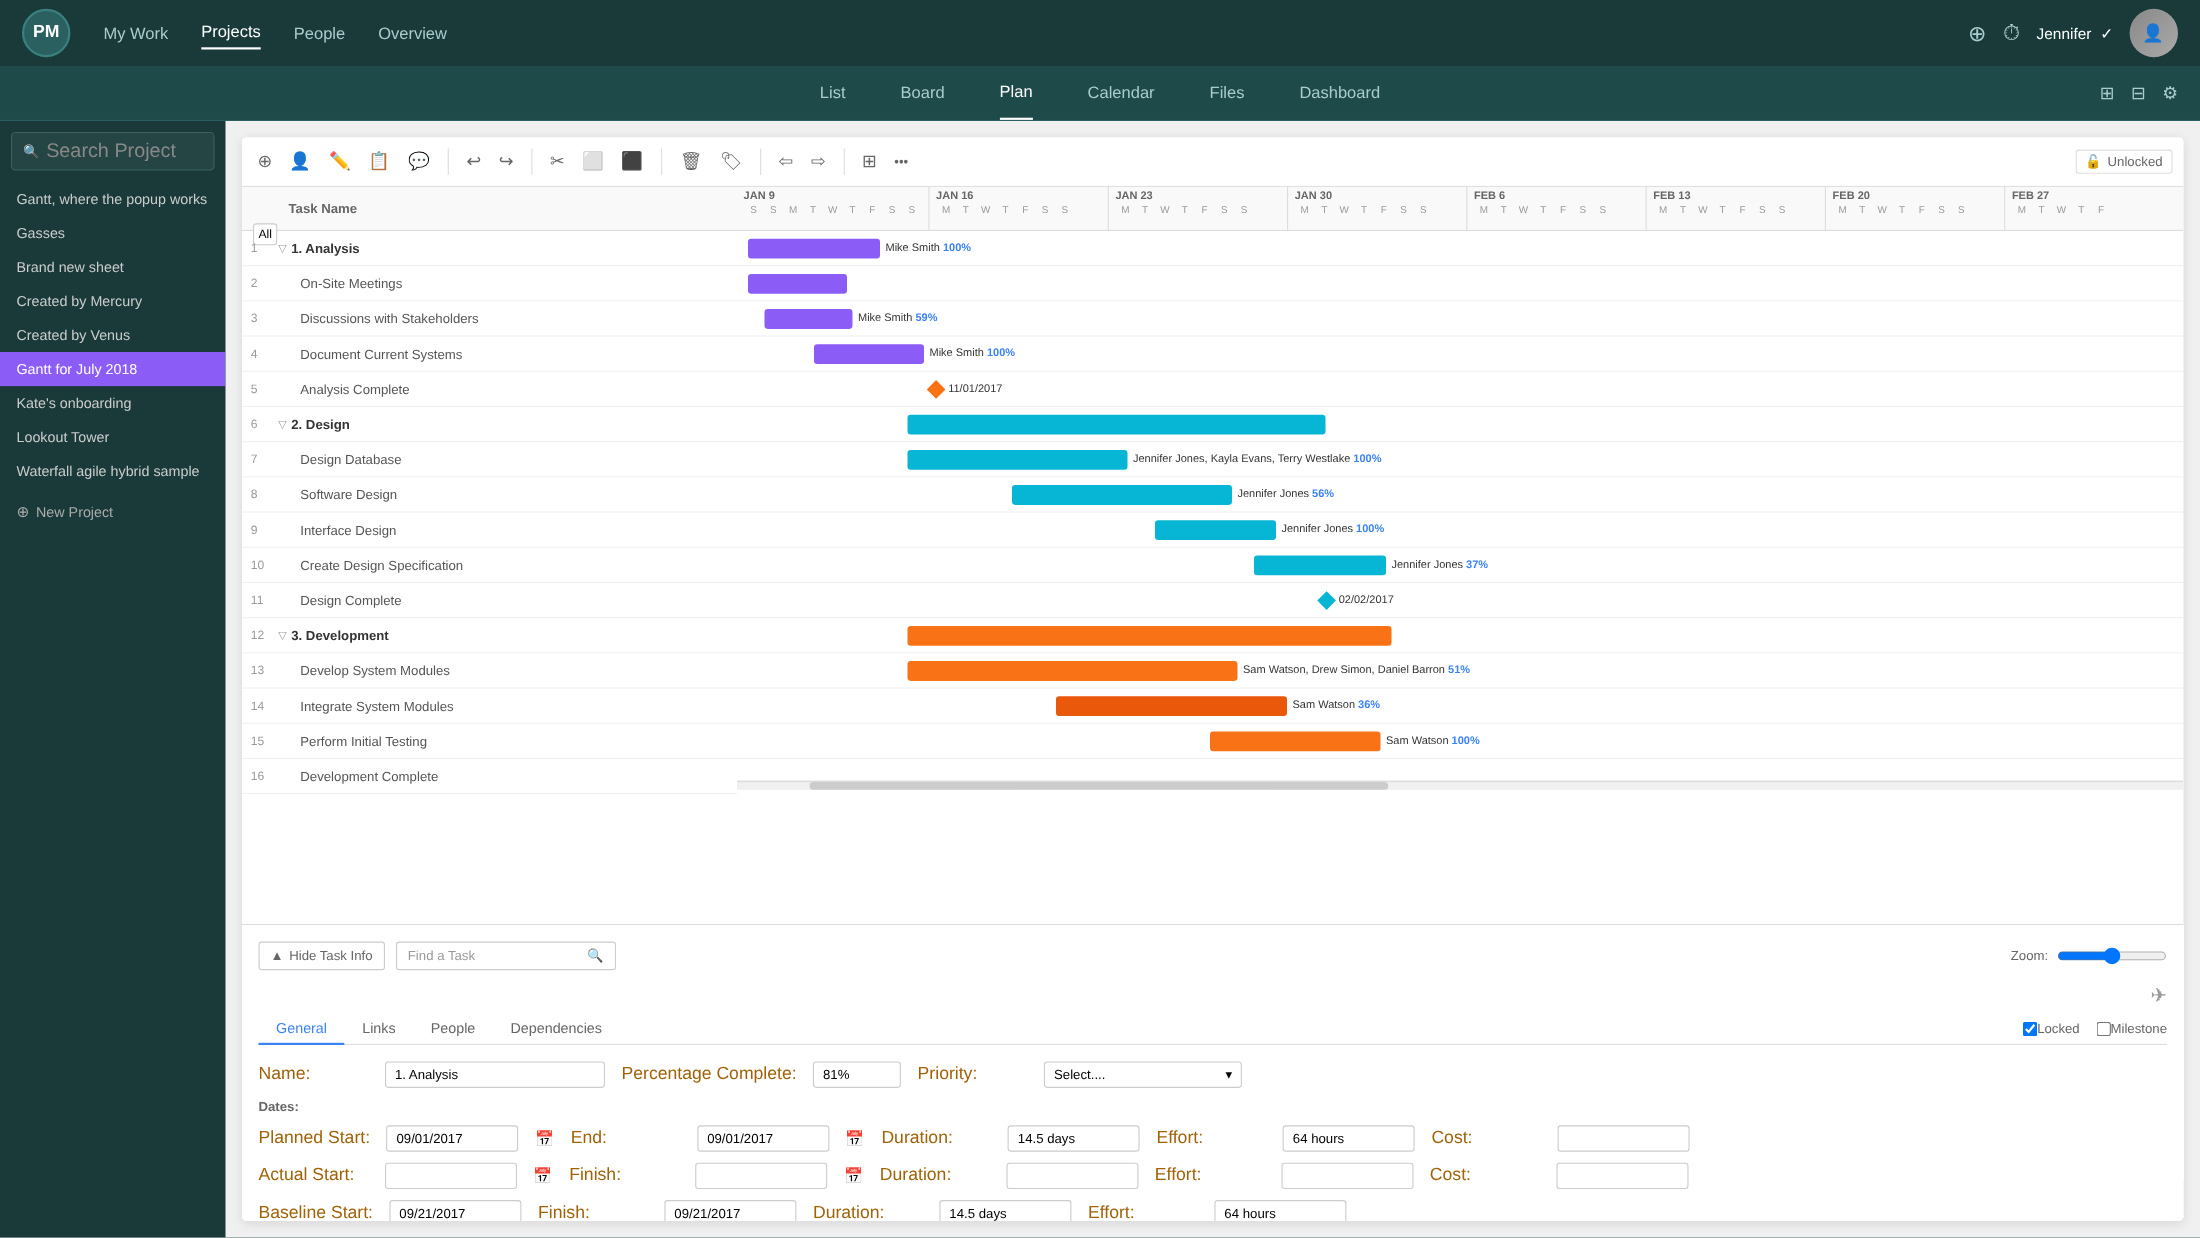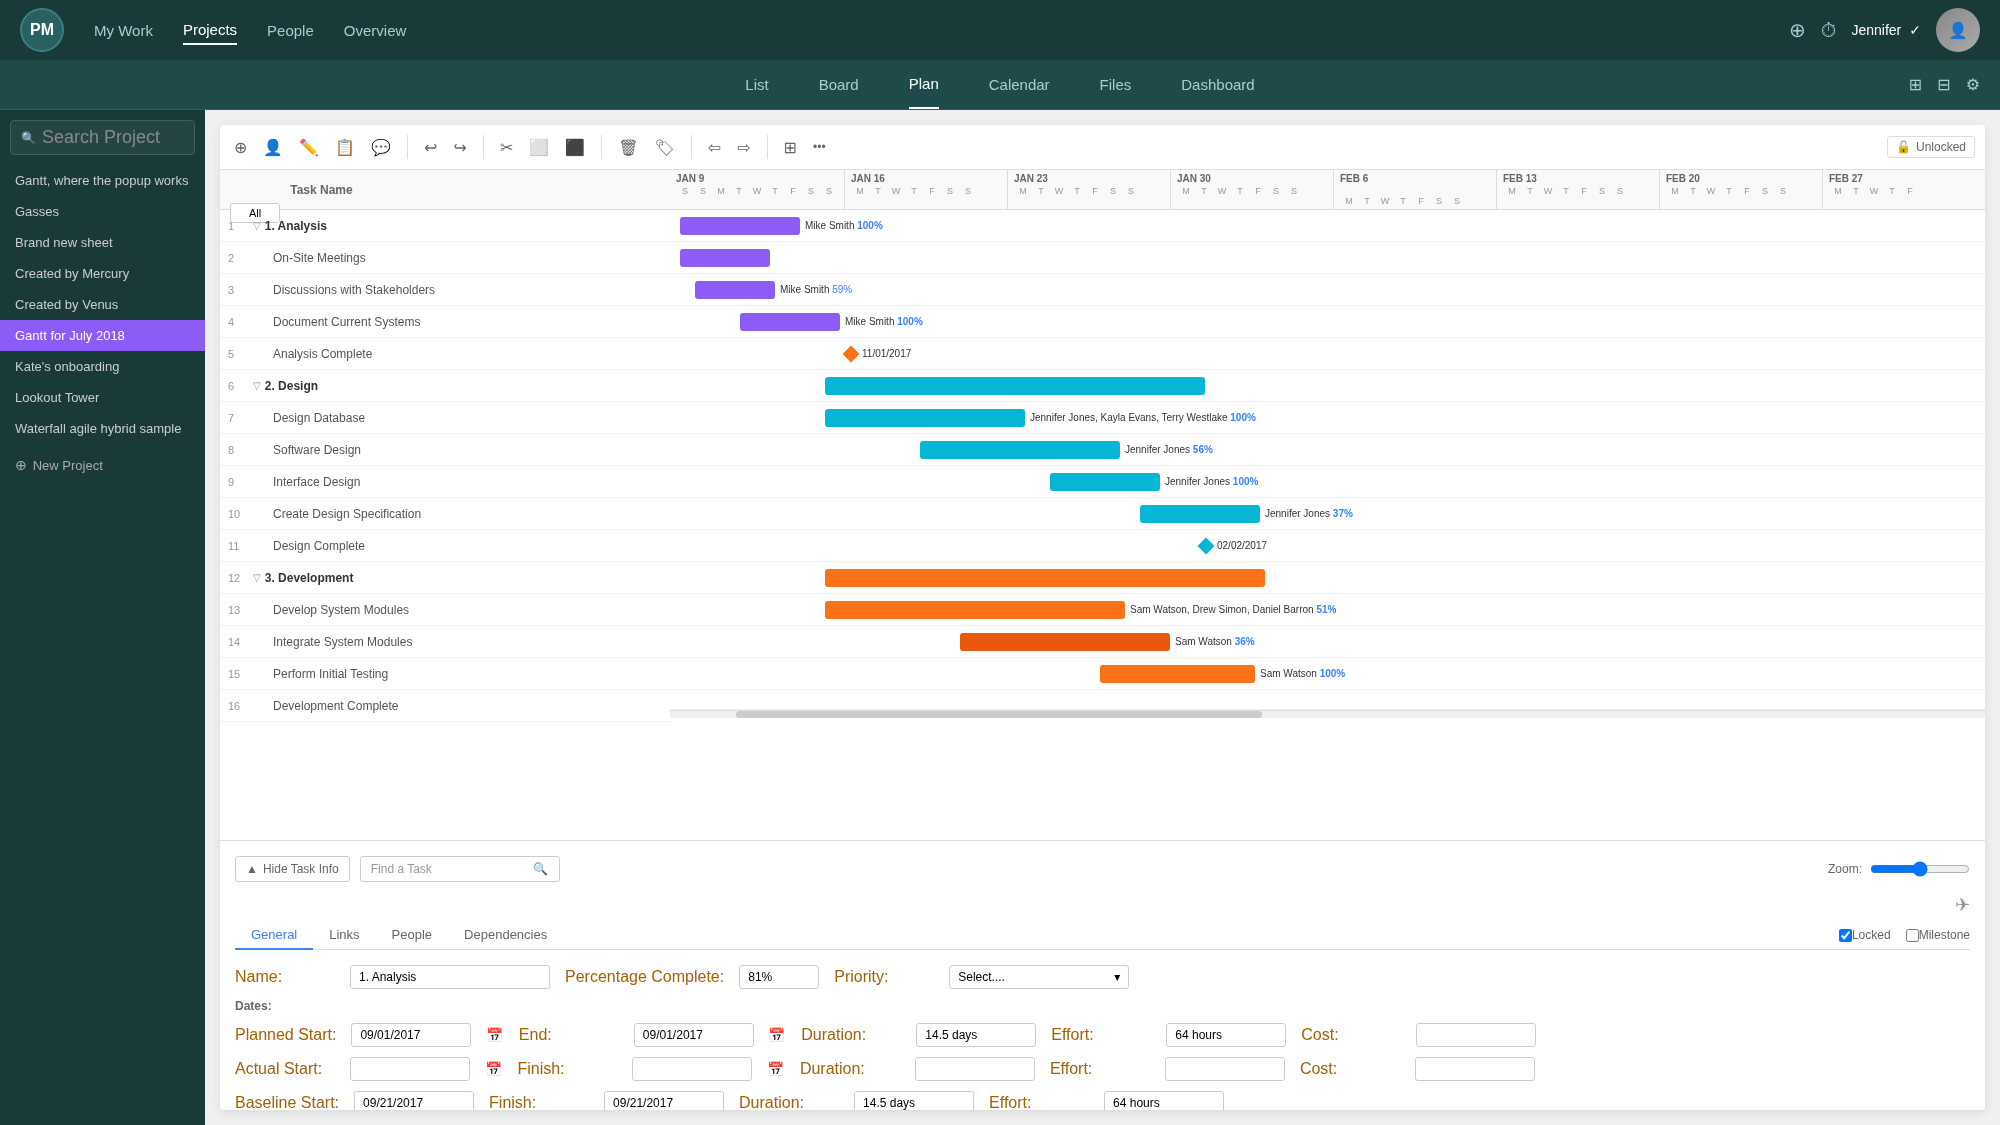--- a/index.html
+++ b/index.html
@@ -38,21 +38,21 @@
 
     
     .gantt-container { flex: 1; background: white; margin: 15px; border-radius: 4px; box-shadow: 0 2px 10px rgba(0,0,0,0.1); display: flex; flex-direction: column; overflow: hidden; }
 
     
     .toolbar { height: 45px; border-bottom: 1px solid #e0e0e0; display: flex; align-items: center; padding: 0 10px; gap: 8px; background: white; flex-shrink: 0; }
     .toolbar-btn { color: #666; cursor: pointer; padding: 4px; border-radius: 3px; font-size: 16px; display: flex; align-items: center; justify-content: center; }
     .toolbar-separator { width: 1px; height: 24px; background: #ddd; margin: 0 4px; }
     .unlock-btn { margin-left: auto; display: flex; align-items: center; gap: 5px; color: #666; font-size: 12px; border: 1px solid #ddd; border-radius: 3px; padding: 3px 8px; cursor: pointer; }
     .task-header { height: 40px; background: #f9f9f9; border-bottom: 1px solid #ddd; display: flex; align-items: center; padding: 0 10px; }
-    .all-btn { padding: 3px 18px; border: 1px solid #ccc; border-radius: 3px; font-size: 11px; cursor: pointer; margin-right: 10px; background: white; margin-top: 46px; }
+    .all-btn { padding: 3px 4px; border: 1px solid #ccc; border-radius: 3px; font-size: 11px; cursor: pointer; margin-right: 10px; background: white; margin-top: 46px; }
     .task-col-header { font-size: 12px; color: #666; font-weight: 600; }
     .task-row { height: 32px; display: flex; align-items: center; border-bottom: 1px solid #f0f0f0; padding: 0 8px; font-size: 12px; }
     .task-num { width: 25px; color: #999; font-size: 11px; flex-shrink: 0; }
     .task-group { font-weight: 600; color: #333; }
     .task-child { color: #555; padding-left: 20px; }
     .expand-icon { color: #999; font-size: 10px; cursor: pointer; }
 
     
     .bottom-panel { height: 270px; border-top: 1px solid #ddd; background: white; flex-shrink: 0; padding: 15px; overflow-y: auto; }
     .bottom-toolbar { display: flex; align-items: center; gap: 10px; margin-bottom: 12px; }
@@ -318,21 +318,21 @@
                   <span style="font-size:9px;color:#999;width:18px;text-align:center;">M</span>
                   <span style="font-size:9px;color:#999;width:18px;text-align:center;">T</span>
                   <span style="font-size:9px;color:#999;width:18px;text-align:center;">W</span>
                   <span style="font-size:9px;color:#999;width:18px;text-align:center;">T</span>
                   <span style="font-size:9px;color:#999;width:18px;text-align:center;">F</span>
                   <span style="font-size:9px;color:#999;width:18px;text-align:center;">S</span>
                   <span style="font-size:9px;color:#999;width:18px;text-align:center;">S</span>
                 </div>
               </div>
               <div style="flex:1;border-right:1px solid #ddd;padding:3px 6px;">
-                <div style="font-size:10px;font-weight:600;color:#666;margin-bottom:12px;">FEB 6</div>
+                <div style="font-size:10px;font-weight:600;color:#666;margin-bottom:2px;">FEB 6</div>
                 <div style="display:flex;">
                   <span style="font-size:9px;color:#999;width:18px;text-align:center;">M</span>
                   <span style="font-size:9px;color:#999;width:18px;text-align:center;">T</span>
                   <span style="font-size:9px;color:#999;width:18px;text-align:center;">W</span>
                   <span style="font-size:9px;color:#999;width:18px;text-align:center;">T</span>
                   <span style="font-size:9px;color:#999;width:18px;text-align:center;">F</span>
                   <span style="font-size:9px;color:#999;width:18px;text-align:center;">S</span>
                   <span style="font-size:9px;color:#999;width:18px;text-align:center;">S</span>
                 </div>
               </div>
@@ -379,21 +379,21 @@
               <div style="position:absolute;left:10px;top:7px;width:120px;height:18px;background:#8b5cf6;border-radius:3px;"></div>
               <div style="position:absolute;left:135px;top:10px;font-size:10px;color:#333;white-space:nowrap;">Mike Smith <span style="color:#3b82f6;font-weight:600;">100%</span></div>
             </div>
 
             <div style="height:32px;border-bottom:1px solid #f0f0f0;position:relative;">
               <div style="position:absolute;left:10px;top:7px;width:90px;height:18px;background:#8b5cf6;border-radius:3px;"></div>
             </div>
 
             <div style="height:32px;border-bottom:1px solid #f0f0f0;position:relative;">
               <div style="position:absolute;left:25px;top:7px;width:80px;height:18px;background:#8b5cf6;border-radius:3px;"></div>
-              <div style="position:absolute;left:110px;top:10px;font-size:10px;color:#333;white-space:nowrap;">Mike Smith <span style="color:#3b82f6;font-weight:400;">59%</span></div>
+              <div style="position:absolute;left:110px;top:10px;font-size:10px;color:#333;white-space:nowrap;">Mike Smith <span style="color:#3b82f6;font-weight:700;">59%</span></div>
             </div>
 
             <div style="height:32px;border-bottom:1px solid #f0f0f0;position:relative;">
               <div style="position:absolute;left:70px;top:7px;width:100px;height:18px;background:#8b5cf6;border-radius:3px;"></div>
               <div style="position:absolute;left:175px;top:10px;font-size:10px;color:#333;white-space:nowrap;">Mike Smith <span style="color:#3b82f6;font-weight:600;">100%</span></div>
             </div>
 
             <div style="height:32px;border-bottom:1px solid #f0f0f0;position:relative;">
               <div style="position:absolute;left:175px;top:10px;width:12px;height:12px;background:#f97316;transform:rotate(45deg);"></div>
               <div style="position:absolute;left:192px;top:10px;font-size:10px;color:#333;white-space:nowrap;">11/01/2017</div>

